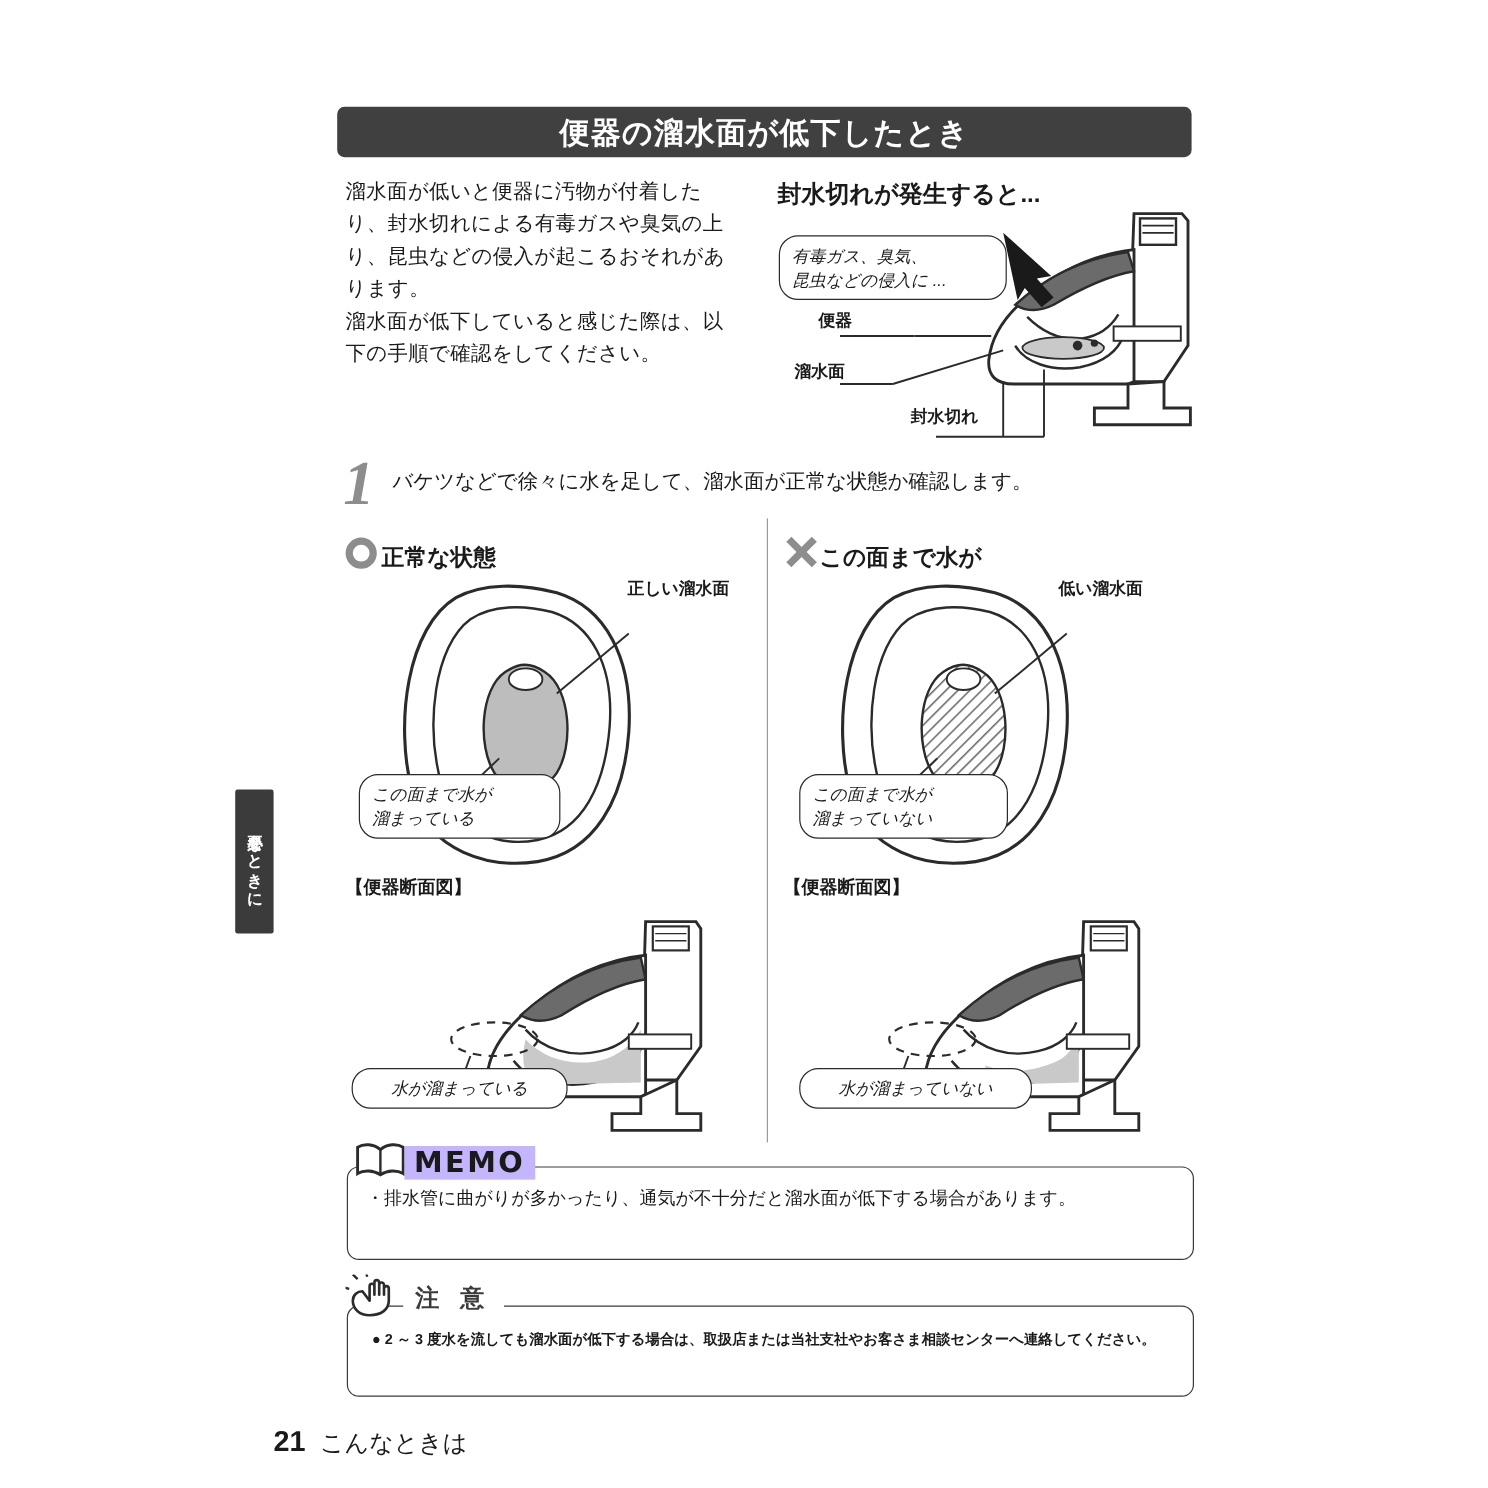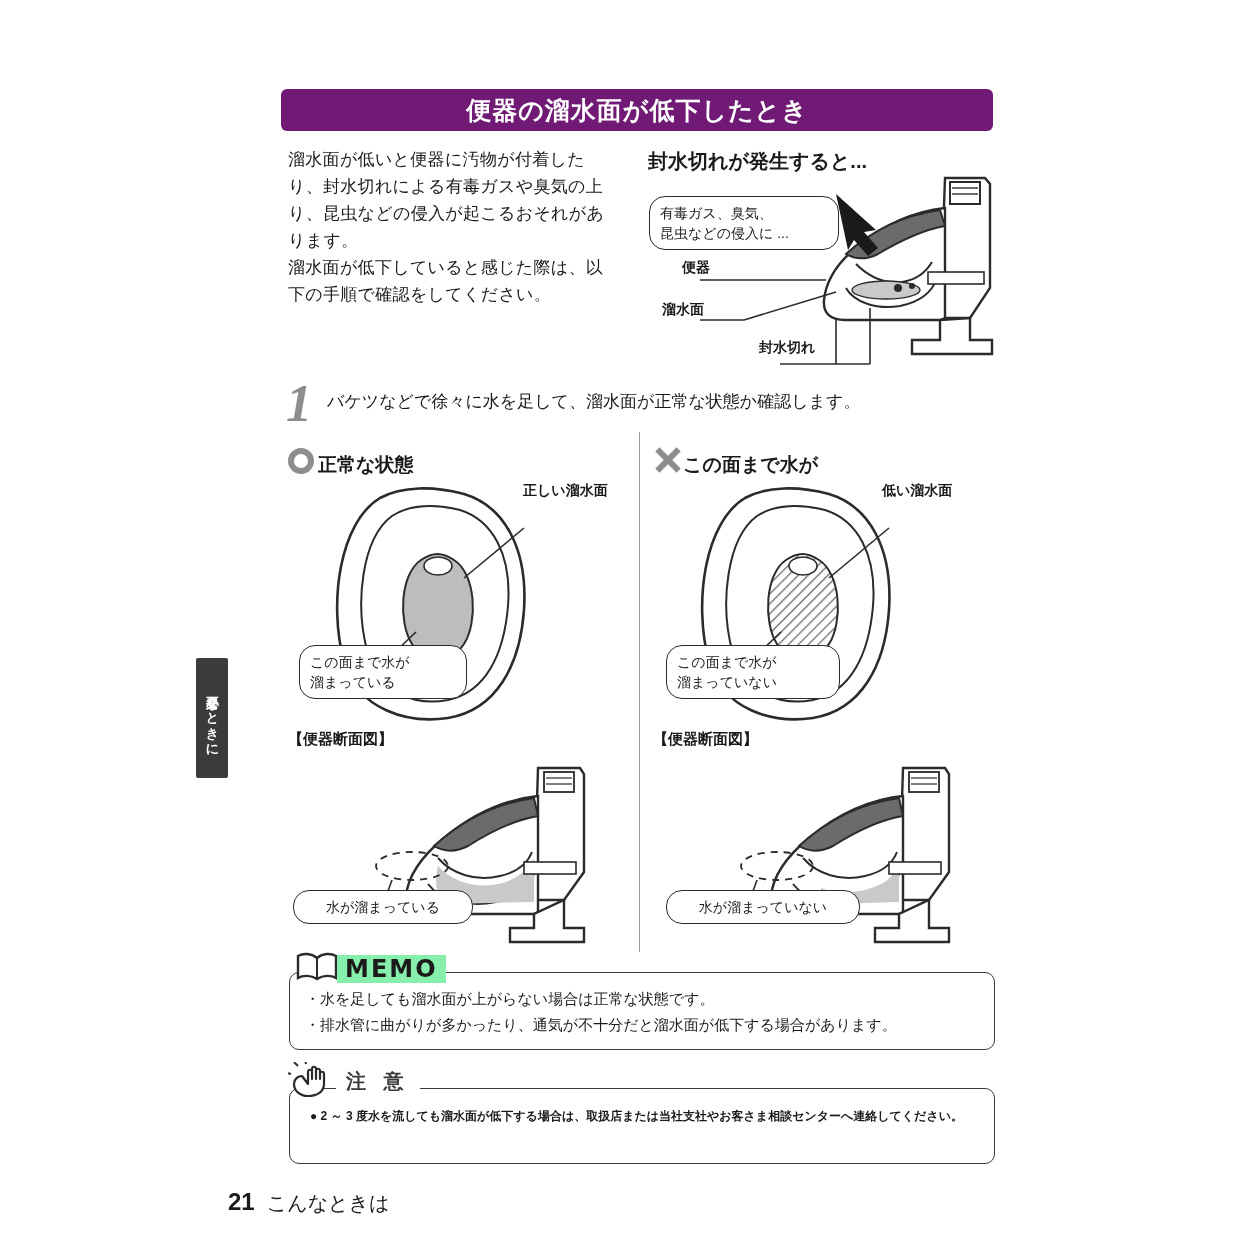--- a/index.html
+++ b/index.html
@@ -19,41 +19,41 @@
     background:#3b3b3b;color:#fff;border-radius:2px;
     font-size:13px;line-height:16px;letter-spacing:1px;
     writing-mode:vertical-rl;text-orientation:upright;
     display:flex;align-items:center;justify-content:center;
     font-weight:bold;
   }
 
   
   .title-bar{
     position:absolute;left:281px;top:89px;width:712px;height:42px;
-    background:#701a75;color:#ffffff;border-radius:6px;
+    background:#404040;color:#ffffff;border-radius:6px;
     display:flex;align-items:center;justify-content:center;
     font-size:25px;font-weight:bold;letter-spacing:1px;
   }
 
   
   .intro{
     position:absolute;left:288px;top:146px;width:330px;
     font-size:17px;line-height:27px;letter-spacing:0.3px;
   }
   .intro p{margin:0;}
 
   
   .seal-head{
     position:absolute;left:648px;top:148px;font-size:20px;font-weight:bold;
   }
   .illus-top{position:absolute;left:640px;top:168px;width:360px;height:200px;}
 
   .callout{
     position:absolute;border:1.6px solid #2b2b2b;border-radius:16px;background:#fff;
-    font-size:14px;line-height:20px;padding:6px 10px;white-space:pre-line;
+    font-size:14px;line-height:20px;padding:6px 10px;white-space:pre-line;font-style:italic;
   }
 
   .lbl{position:absolute;font-size:14px;font-weight:bold;background:#fff;padding:0 2px;}
 
   
   .step-num{
     position:absolute;left:286px;top:374px;
     font-size:52px;font-style:italic;font-weight:bold;color:#8d8d8d;
     font-family:"Liberation Serif",serif;
   }
@@ -86,21 +86,21 @@
 
   .bowl-wrap{position:absolute;left:0;top:30px;width:330px;height:250px;}
   .cut-wrap{position:absolute;left:0;top:310px;width:330px;height:190px;}
 
   
   .memo-box{
     position:absolute;left:289px;top:972px;width:704px;height:76px;
     border:1.6px solid #3b3b3b;border-radius:10px;background:#fff;
   }
   .memo-title{
-    position:absolute;left:337px;top:955px;background:#86efac;padding:0 8px;
+    position:absolute;left:337px;top:955px;background:#c4b5fd;padding:0 8px;
     font-size:24px;font-weight:bold;letter-spacing:2px;
     font-family:"DejaVu Sans",sans-serif;
   }
   .memo-icon{position:absolute;left:295px;top:952px;width:44px;height:30px;}
   .memo-list{position:absolute;left:305px;top:986px;width:680px;font-size:15px;line-height:26px;}
 
   
   .caution-box{
     position:absolute;left:289px;top:1088px;width:704px;height:74px;
     border:1.6px solid #3b3b3b;border-radius:10px;background:#fff;
@@ -271,21 +271,20 @@
 
   <div class="memo-box"></div>
   <div class="memo-icon">
     <svg width="44" height="30" viewBox="0 0 44 30">
       <path d="M22 6 C16 1 8 1 3 4 L3 26 C8 23 16 23 22 27 C28 23 36 23 41 26 L41 4 C36 1 28 1 22 6 Z" fill="#ffffff" stroke="#2b2b2b" stroke-width="2.4"></path>
       <line x1="22" y1="6" x2="22" y2="27" stroke="#2b2b2b" stroke-width="2"></line>
     </svg>
   </div>
   <div class="memo-title">MEMO</div>
   <div class="memo-list">
-    <div>・水を足しても溜水面が上がらない場合は正常な状態です。</div>
     <div>・排水管に曲がりが多かったり、通気が不十分だと溜水面が低下する場合があります。</div>
   </div>
 
   <div class="caution-box"></div>
   <div class="caution-icon">
     <svg width="48" height="40" viewBox="0 0 48 40">
       <path d="M10 4 L6 0 M18 2 L17 -2 M3 12 L-1 11" stroke="#2b2b2b" stroke-width="2"></path>
       <path d="M14 14 C10 14 6 17 6 22 C6 29 12 34 20 34 C30 34 36 29 36 22 L36 12 C36 9 32 9 32 12 L32 17
                L32 9 C32 6 28 6 28 9 L28 17 L28 7 C28 4 24 4 24 7 L24 17 L24 10 C24 7 20 7 20 10 L20 22 Z" fill="#ffffff" stroke="#2b2b2b" stroke-width="2.2" stroke-linejoin="round"></path>
     </svg>

